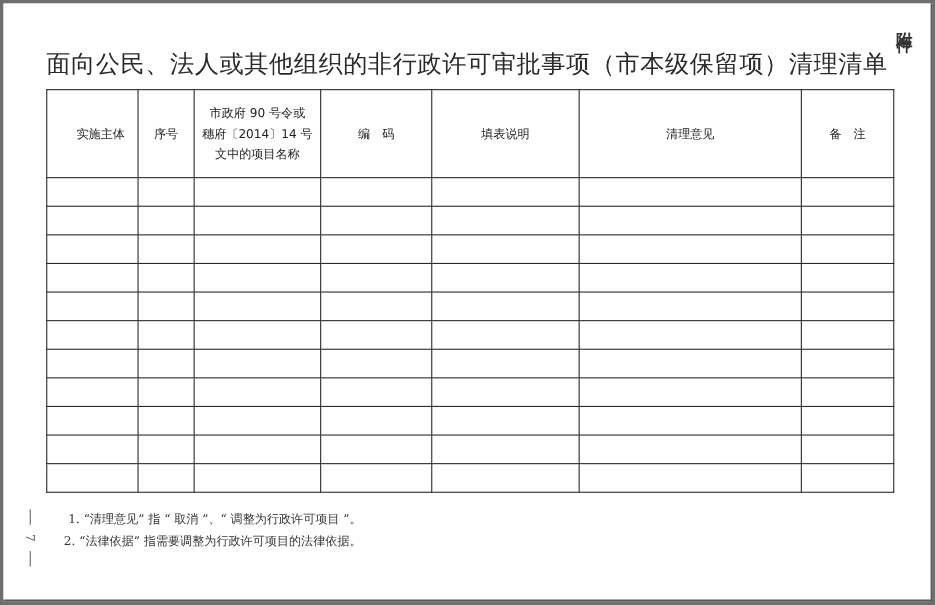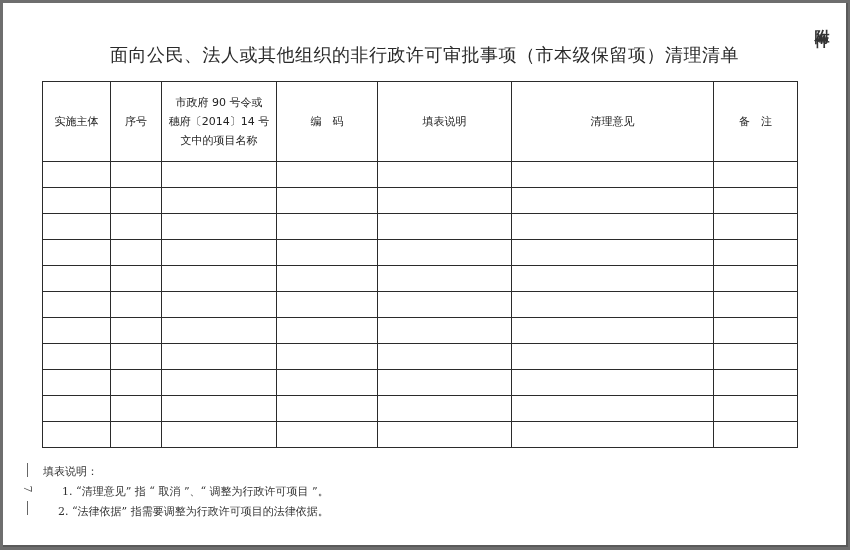--- a/index.html
+++ b/index.html
@@ -1,21 +1,21 @@
 <!DOCTYPE html>
 <html><head>
 <meta charset="utf-8">
 <style>
   html, body { margin: 0; padding: 0; }
   body { width: 850px; height: 550px; background: #6e6e6e; position: relative; overflow: hidden;
          font-family: "DejaVu Serif", "Liberation Serif", serif; color: #222; }
   .page { position: absolute; left: 3px; top: 3px; width: 843px; height: 542px; background: #fff;
           border-right: 2px solid #5a5a5a; border-bottom: 2px solid #5a5a5a; }
   .title { position: absolute; left: 0; top: 40px; width: 843px; text-align: center;
-           font-size: 18px; letter-spacing: 0.5px; color: #2a2a2a; }
+           font-size: 22px; letter-spacing: 0.5px; color: #2a2a2a; }
   .annex { position: absolute; left: 808px; top: 14px; width: 20px; font-size: 15px; font-weight: bold;
            writing-mode: vertical-rl; letter-spacing: 4px; color: #333; }
   table.grid { position: absolute; left: 39px; top: 78px; border-collapse: collapse;
                font-family: "DejaVu Sans", "Liberation Sans", sans-serif; font-size: 11px; color: #222; }
   table.grid th, table.grid td { border: 1.5px solid #2b2b2b; padding: 0; text-align: center; vertical-align: middle; }
   table.grid th { height: 79px; font-weight: normal; line-height: 19px; }
   table.grid td { height: 25px; }
   .notes { position: absolute; left: 40px; top: 459px; font-size: 11px; line-height: 20px; color: #333; }
   .notes .item { padding-left: 15px; text-align: right; }
   .pageno { position: absolute; left: 14px; top: 460px; width: 20px; font-size: 11px; color: #555;
@@ -26,21 +26,21 @@
 </head>
 <body>
 
 <div class="page">
   <div class="title">面向公民、法人或其他组织的非行政许可审批事项（市本级保留项）清理清单</div>
   <div class="annex">附件 1</div>
 
   <table class="grid">
     <thead>
       <tr id="hdr">
-          <th style="width: 67px; white-space: pre-line;">实施主体</th>
+          <th style="width: 67px; white-space: pre-line; padding-left: 15px;">实施主体</th>
           <th style="width: 50px; white-space: pre-line;">序号</th>
           <th style="width: 114px; white-space: pre-line; text-align: center;">市政府 90 号令或
 穗府〔2014〕14 号
 文中的项目名称</th>
           <th style="width: 100px; white-space: pre-line;">编　码</th>
           <th style="width: 133px; white-space: pre-line;">填表说明</th>
           <th style="width: 201px; white-space: pre-line;">清理意见</th>
           <th style="width: 83px; white-space: pre-line;">备　注</th>
         </tr>
     </thead>
@@ -147,17 +147,16 @@
       </tbody>
   </table>
 
   <div class="pageno">
     <span class="bar"></span>
     <span class="num">7</span>
     <span class="bar"></span>
   </div>
 
   <div class="notes">
-    <div>填表说明：</div>
     <div class="item">1. “清理意见” 指 “ 取消 ”、“ 调整为行政许可项目 ”。</div>
     <div class="item">2. “法律依据” 指需要调整为行政许可项目的法律依据。</div>
   </div>
 </div>
 
 </body></html>

